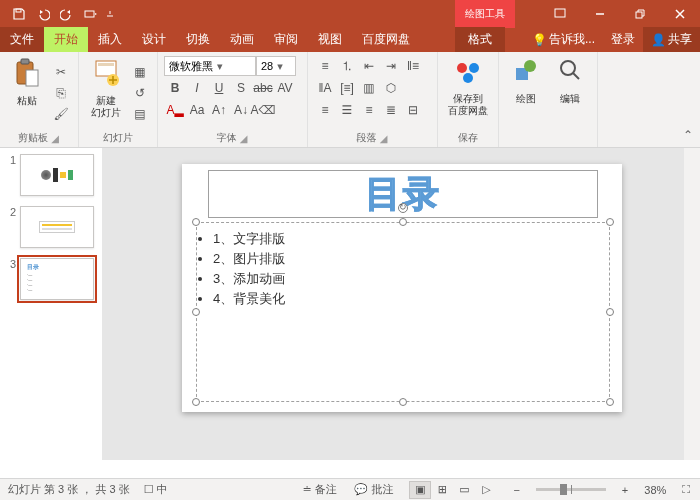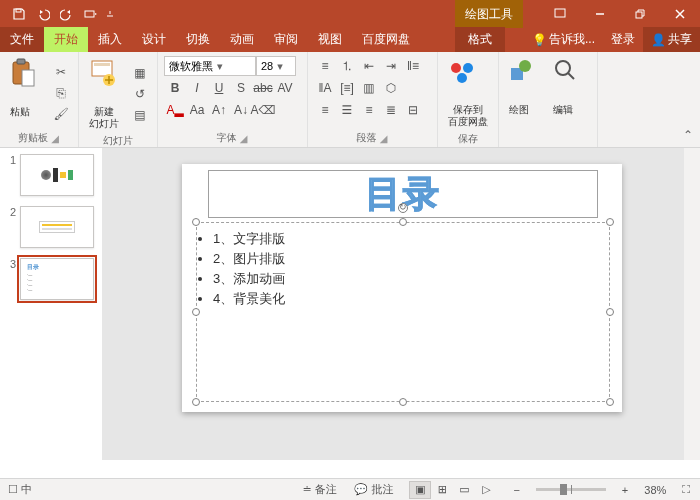--- a/index.html
+++ b/index.html
@@ -1,38 +1,38 @@
 <!DOCTYPE html>
 <html><head>
 <meta charset="utf-8">
 <style>
 *{margin:0;padding:0;box-sizing:border-box;font-family:"Microsoft YaHei","Segoe UI",sans-serif;-webkit-user-select:none;user-select:none}
 body{width:700px;height:500px;background:#fff;overflow:hidden;font-size:12px}
 .titlebar{height:28px;background:#b7472a;display:flex;align-items:center;color:#fff;position:relative}
 .qat{display:flex;gap:2px;padding-left:8px}
 .qat-btn{width:22px;height:22px;display:flex;align-items:center;justify-content:center;cursor:pointer;border-radius:2px}
 .title-center{position:absolute;left:50%;transform:translateX(-50%);display:flex;align-items:center;gap:4px;font-size:12px}
-.contextual-tab{position:absolute;left:455px;top:0;height:28px;background:#a16207;padding:0 10px;display:flex;align-items:center;font-size:12px}
+.contextual-tab{position:absolute;left:455px;top:0;height:28px;background:#ef4444;padding:0 10px;display:flex;align-items:center;font-size:10px}
 .winbtns{position:absolute;right:0;display:flex}
 .winbtn{width:40px;height:28px;display:flex;align-items:center;justify-content:center;cursor:pointer}
 
 .tabstrip{height:24px;background:#b7472a;display:flex;align-items:flex-end;color:#fff;font-size:12px;position:relative}
 .tab{padding:4px 10px;cursor:pointer}
 .tab.file{background:#9b3b20}
 .tab.active{background:#bef264;color:#b7472a}
 .tab.fmt{position:absolute;left:455px;background:#9b3b20;color:#fff;text-align:center;width:50px}
 .tab-help{position:absolute;right:0;display:flex;gap:0}
 .tab-extra{padding:4px 8px;display:flex;align-items:center;gap:2px}
 
 .ribbon{height:96px;background:#f3f2f1;border-bottom:1px solid #d6d6d6;display:flex;position:relative}
 .group{border-right:1px solid #e1e1e1;padding:4px 6px 0 6px;display:flex;flex-direction:column;justify-content:space-between;height:100%}
 .group-label{font-size:10px;text-align:center;color:#666;padding:2px 0;display:flex;justify-content:center;align-items:center;gap:2px}
 .dl{width:10px;height:10px;display:inline-block;opacity:.6}
 .group-body{flex:1;display:flex;gap:2px}
-.bigbtn{display:flex;flex-direction:column;align-items:flex-start;gap:18px;padding:2px 4px;cursor:pointer;border-radius:2px;min-width:42px}
+.bigbtn{display:flex;flex-direction:column;align-items:center;gap:7px;padding:2px 4px;cursor:pointer;border-radius:2px;min-width:42px}
 .bigbtn .lbl{font-size:10px;color:#333;text-align:center;line-height:12px}
 .smallcol{display:flex;flex-direction:column;gap:1px;justify-content:center}
 .smrow{display:flex;gap:0}
 .smbtn{width:22px;height:20px;display:flex;align-items:center;justify-content:center;cursor:pointer;border-radius:2px;font-size:12px;color:#555}
 .combobox{height:20px;border:1px solid #c8c6c4;background:#fff;display:flex;align-items:center;padding:0 4px;font-size:11px;cursor:text;gap:4px}
 .combobox .arrow{color:#666;cursor:pointer}
 .collapse-btn{position:absolute;right:4px;bottom:4px;width:16px;height:16px;cursor:pointer;color:#666;display:flex;align-items:center;justify-content:center}
 
 .workarea{position:absolute;top:148px;bottom:40px;left:0;right:0;display:flex;background:#e6e6e6}
 .slidepanel{width:102px;background:#fff;overflow-y:auto;padding:6px 4px}
@@ -348,20 +348,21 @@
           <li>4、背景美化</li>
         </ul>
       </div>
     </div>
     <div class="splitter"></div>
     <div class="scrollbar-v"></div>
   </div>
 </div>
 
 <div class="statusbar">
+  <span>幻灯片 第 3 张 ， 共 3 张</span>
   <span>☐ 中</span>
   <div class="sb-spacer"></div>
   <div class="sb-btn">≐ <span>备注</span></div>
   <div class="sb-btn">💬 <span>批注</span></div>
   <div class="viewbtns">
     <div class="viewbtn active">▣</div>
     <div class="viewbtn">⊞</div>
     <div class="viewbtn">▭</div>
     <div class="viewbtn">▷</div>
   </div>

